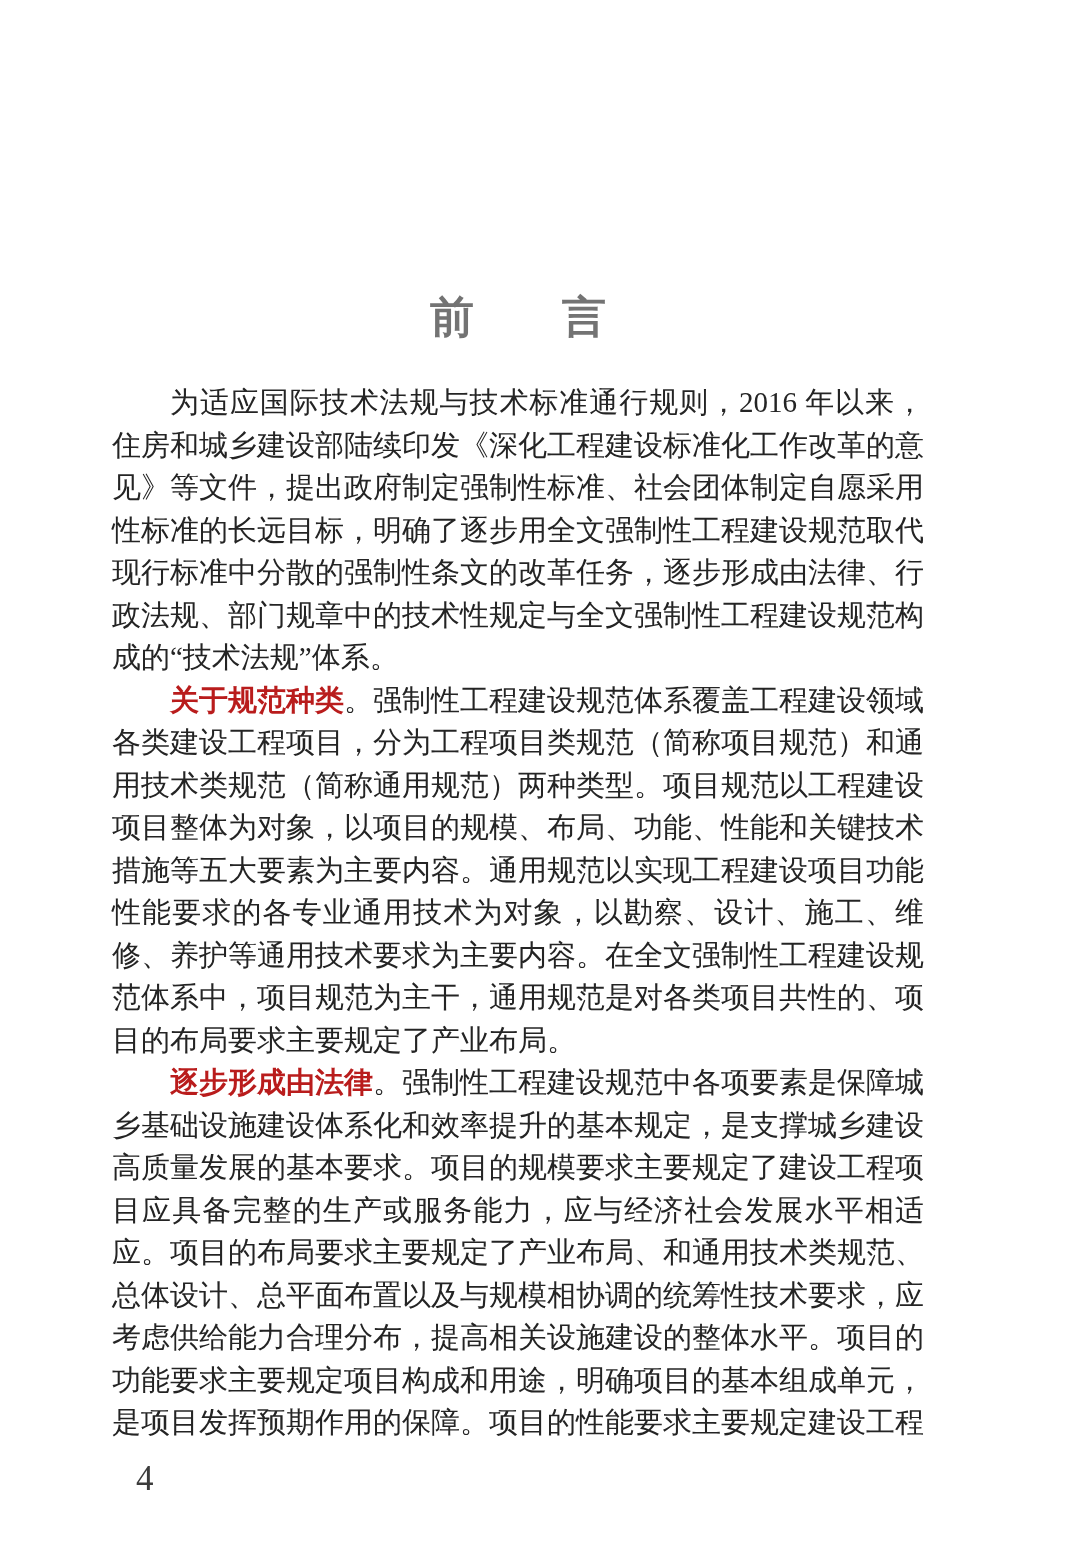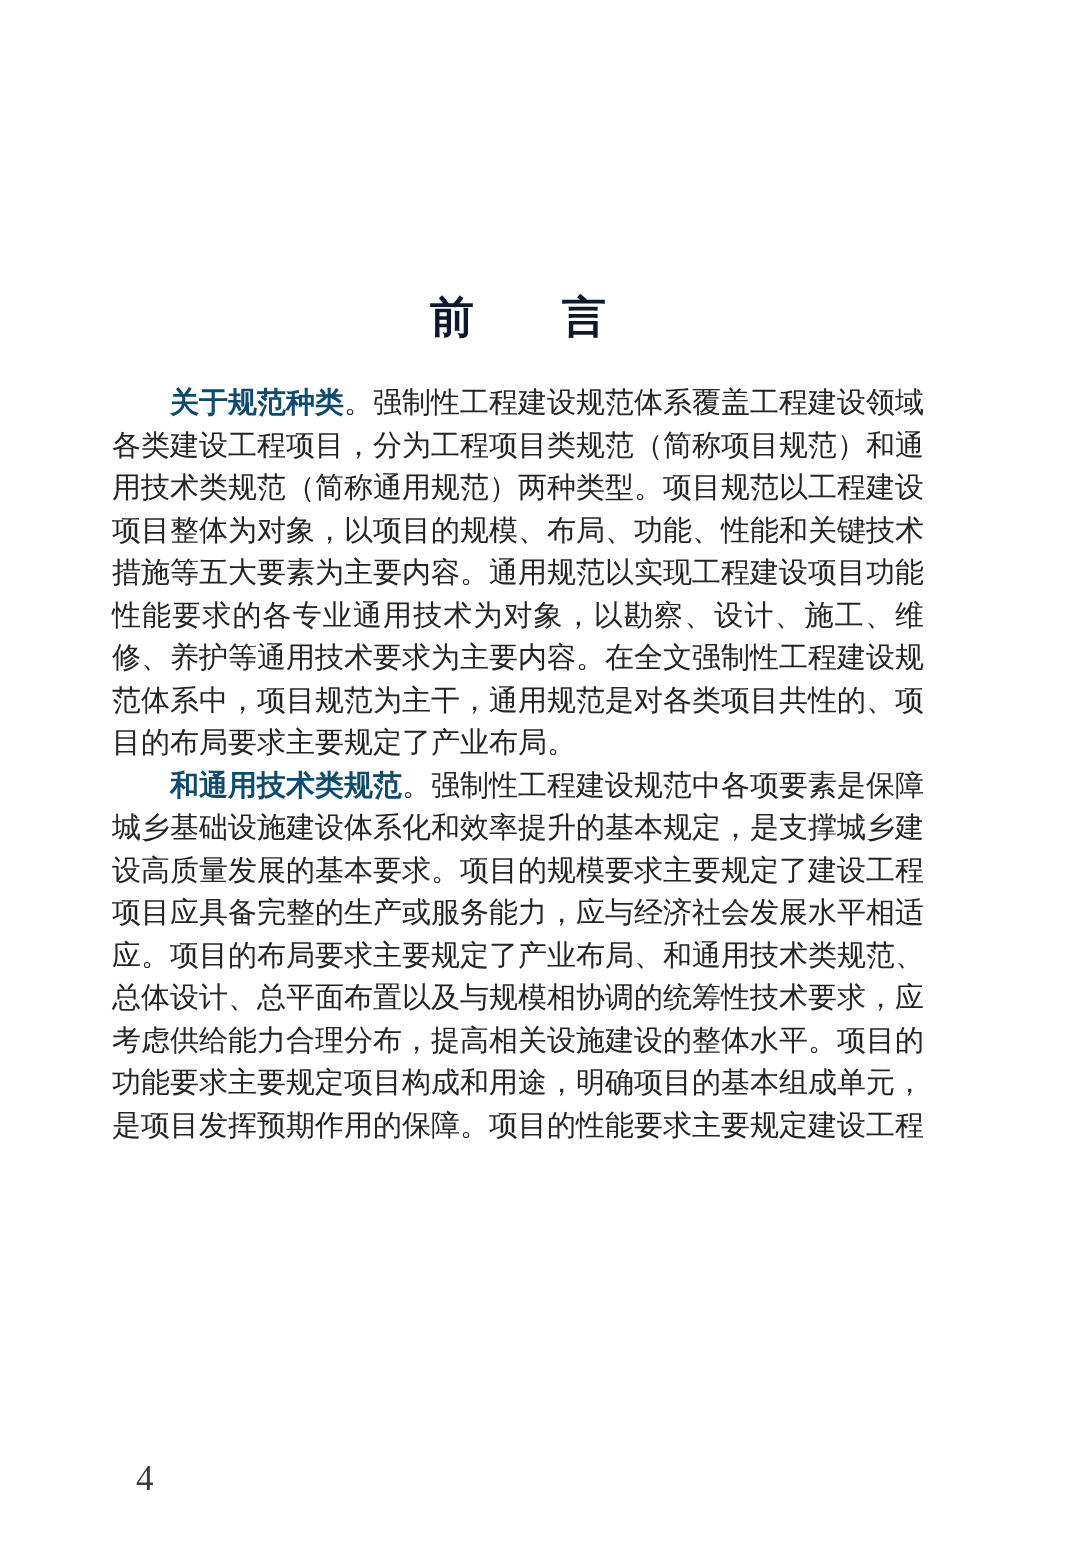--- a/index.html
+++ b/index.html
@@ -18,62 +18,63 @@
   }
   .doc-title {
     position: absolute;
     top: 267px;
     left: 112px;
     width: 812px;
     text-align: center;
     font-size: 44px;
     font-weight: 700;
     line-height: 1;
-    color: #0f172a;
+    color: #737373;
     white-space: pre;
   }
   .doc-body {
     position: absolute;
     top: 381px;
     left: 112px;
     width: 812px;
     font-size: 29px;
     line-height: 42.5px;
     text-align: justify;
   }
   .doc-body p {
     margin: 0;
     padding: 0;
     text-indent: 2em;
   }
   .lead {
     font-weight: 700;
     font-family: "Liberation Sans", "DejaVu Sans", sans-serif;
-    color: #0c4a6e;
+    color: #b91c1c;
   }
   .page-number {
     position: absolute;
     top: 1461px;
     left: 136px;
     font-size: 35px;
     line-height: 1;
     color: #3c3c3c;
   }
 </style>
 </head>
 <body>
 
 <div class="page">
 
   <h1 class="doc-title">前　　言</h1>
 
   <div class="doc-body">
 
+    <p><span class="lead"></span><span>为适应国际技术法规与技术标准通行规则，2016 年以来，住房和城乡建设部陆续印发《深化工程建设标准化工作改革的意见》等文件，提出政府制定强制性标准、社会团体制定自愿采用性标准的长远目标，明确了逐步用全文强制性工程建设规范取代现行标准中分散的强制性条文的改革任务，逐步形成由法律、行政法规、部门规章中的技术性规定与全文强制性工程建设规范构成的“技术法规”体系。</span></p>
 
     <p><span class="lead">关于规范种类</span><span>。强制性工程建设规范体系覆盖工程建设领域各类建设工程项目，分为工程项目类规范（简称项目规范）和通用技术类规范（简称通用规范）两种类型。项目规范以工程建设项目整体为对象，以项目的规模、布局、功能、性能和关键技术措施等五大要素为主要内容。通用规范以实现工程建设项目功能性能要求的各专业通用技术为对象，以勘察、设计、施工、维修、养护等通用技术要求为主要内容。在全文强制性工程建设规范体系中，项目规范为主干，通用规范是对各类项目共性的、项目的布局要求主要规定了产业布局。</span></p>
 
-    <p><span class="lead">和通用技术类规范</span><span>。强制性工程建设规范中各项要素是保障城乡基础设施建设体系化和效率提升的基本规定，是支撑城乡建设高质量发展的基本要求。项目的规模要求主要规定了建设工程项目应具备完整的生产或服务能力，应与经济社会发展水平相适应。项目的布局要求主要规定了产业布局、和通用技术类规范、总体设计、总平面布置以及与规模相协调的统筹性技术要求，应考虑供给能力合理分布，提高相关设施建设的整体水平。项目的功能要求主要规定项目构成和用途，明确项目的基本组成单元，是项目发挥预期作用的保障。项目的性能要求主要规定建设工程</span></p>
+    <p><span class="lead">逐步形成由法律</span><span>。强制性工程建设规范中各项要素是保障城乡基础设施建设体系化和效率提升的基本规定，是支撑城乡建设高质量发展的基本要求。项目的规模要求主要规定了建设工程项目应具备完整的生产或服务能力，应与经济社会发展水平相适应。项目的布局要求主要规定了产业布局、和通用技术类规范、总体设计、总平面布置以及与规模相协调的统筹性技术要求，应考虑供给能力合理分布，提高相关设施建设的整体水平。项目的功能要求主要规定项目构成和用途，明确项目的基本组成单元，是项目发挥预期作用的保障。项目的性能要求主要规定建设工程</span></p>
 
   </div>
 
   <div class="page-number">4</div>
 
 </div>
 
 </body></html>

